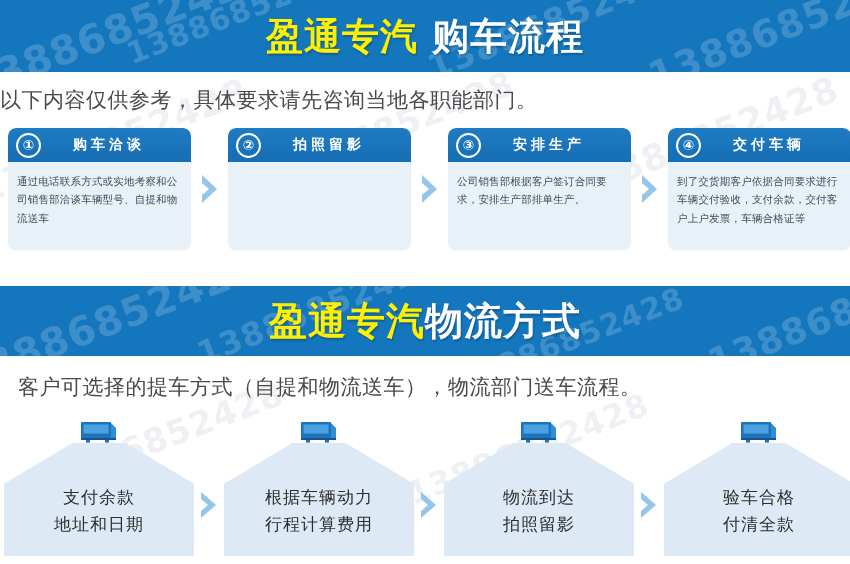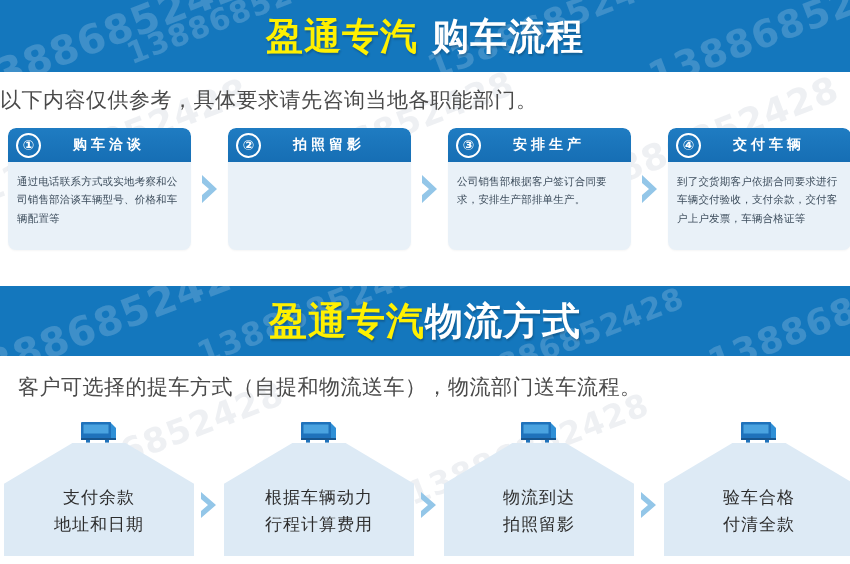--- a/index.html
+++ b/index.html
@@ -237,21 +237,21 @@
   <div class="subtitle">以下内容仅供参考，具体要求请先咨询当地各职能部门。</div>
 </div>
 
 <div class="steps-row">
 
   <div class="step-card">
     <div class="step-head">
       <div class="step-num">①</div>
       <div class="step-title">购车洽谈</div>
     </div>
-    <div class="step-body">通过电话联系方式或实地考察和公司销售部洽谈车辆型号、价格和车辆配置等</div>
+    <div class="step-body">通过电话联系方式或实地考察和公司销售部洽谈车辆型号、自提和物流送车</div>
   </div>
 
   <div class="chev">
     <svg width="24" height="34" viewBox="0 0 24 34">
         <path d="M4 3 L19 17 L4 31 L4 23 L11 17 L4 11 Z" fill="#93c6e8"></path>
       </svg>
   </div>
 
   <div class="step-card">
     <div class="step-head">

